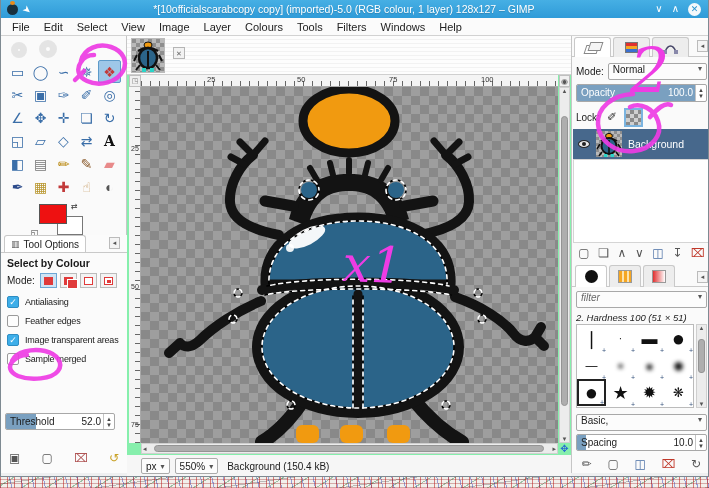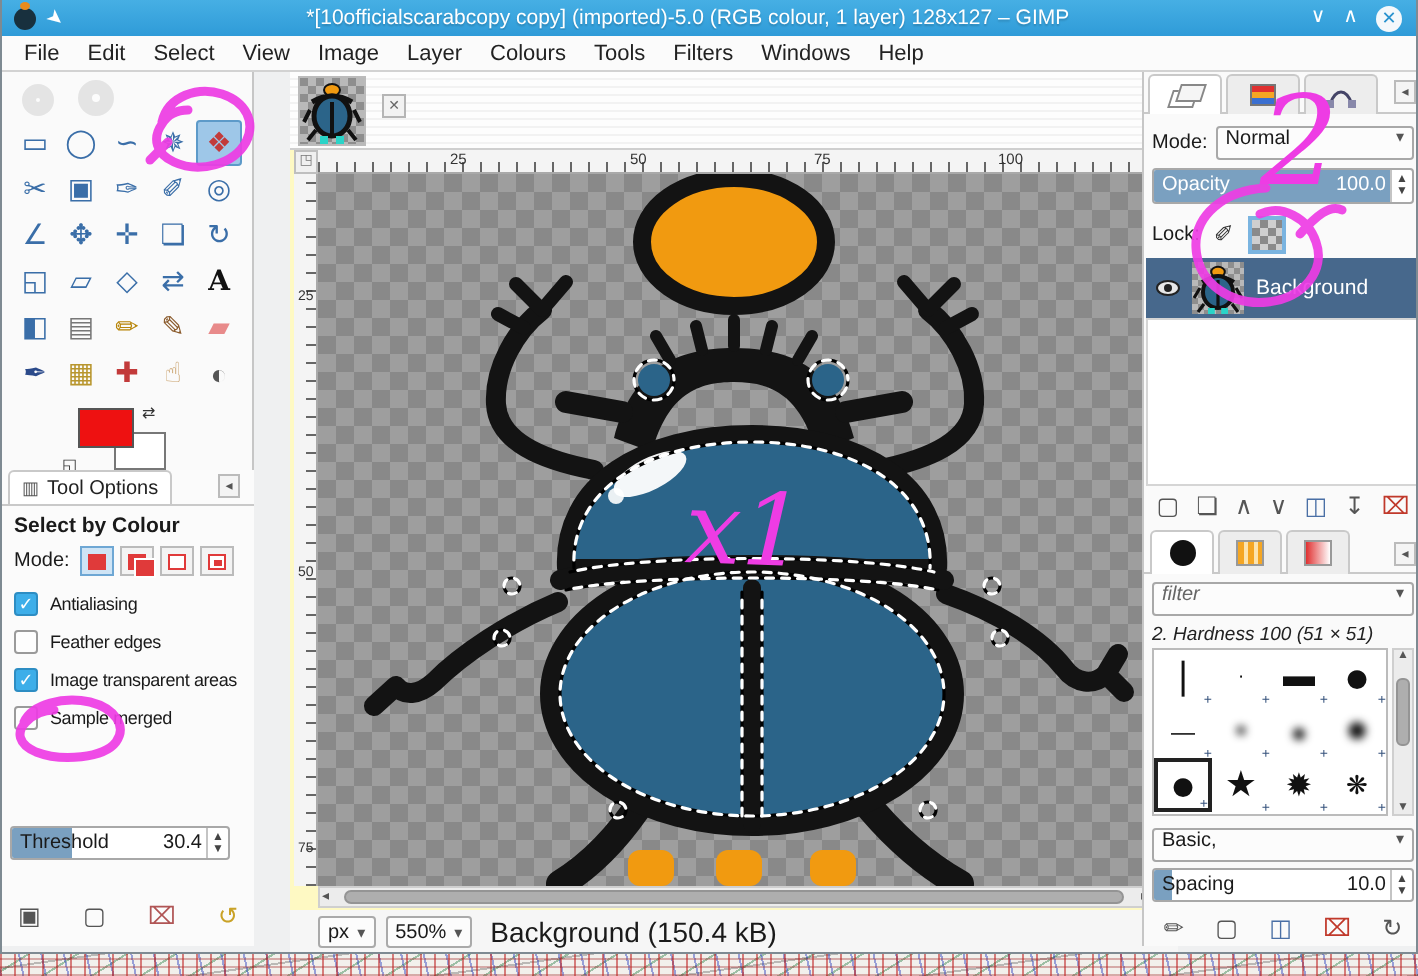--- a/index.html
+++ b/index.html
@@ -96,21 +96,21 @@
 
   .selectbox { border:1px solid #a8a8a8; background:#fcfcfc; border-radius:2px; display:flex;
     padding:0 4px; font-size:10px; justify-content:space-between; }
   .selectbox .chev { font-size:8px; color:#555; }
 
   .to-selectby { position:absolute; left:6px; top:186px; font-size:10px; }
   .iconbtnrow { position:absolute; display:flex; }
   .iconbtn { display:flex; align-items:center; justify-content:center; font-size:12px; color:#555; }
 
   
-  .canvascol { position:absolute; left:144px; top:36px; width:444px; height:441px; background:#fef9c3; }
+  .canvascol { position:absolute; left:126px; top:36px; width:444px; height:441px; background:#86efac; }
   .tabbar { position:absolute; left:0; top:0; width:444px; height:39px; border-bottom:1px solid #cfcfcf; }
   .imgtab { position:absolute; left:4px; top:2px; width:34px; height:35px; border:1px solid #bbb; background:#ddd; }
   .tabclose { position:absolute; left:46px; top:11px; width:12px; height:12px; border:1px solid #b5b5b5;
     background:#f2f2f2; font-size:7px; color:#666; text-align:center; line-height:11px; }
 
   .rulercorner { position:absolute; left:2px; top:39px; width:12px; height:12px; border:1px solid #bfbfbf;
     background:#f0f0f0; font-size:7px; color:#777; text-align:center; line-height:10px; }
   .hruler { position:absolute; left:14px; top:39px; width:417px; height:12px; background:#f4f4f4;
     border-bottom:1px solid #a9a9a9; }
   .hruler .ticks { position:absolute; left:0; bottom:0; width:100%; height:5px;
@@ -141,21 +141,21 @@
   .hscroll .thumb { position:absolute; top:1px; height:7px; left:12px; width:390px; background:#aeaeae;
     border-radius:4px; border:1px solid #949494; }
   .hscroll .arr { position:absolute; top:0; font-size:7px; color:#555; line-height:9px; }
   .pancorner { position:absolute; left:432px; top:407px; width:11px; height:11px; color:#2a6fd0;
     font-size:10px; line-height:11px; text-align:center; }
 
   .statusbar { position:absolute; left:0px; top:419px; width:444px; height:22px; background:#f6f6f6;
     display:flex; align-items:center; gap:5px; padding-left:14px; }
   .statusbar .box { height:16px; border:1px solid #aaa; background:#fcfcfc; border-radius:2px;
     display:flex; align-items:center; padding:0 4px; gap:4px; font-size:10px; }
-  .statusbar .stext { font-size:14px; margin-left:4px; }
+  .statusbar .stext { font-size:10px; margin-left:4px; }
 
   
   .dock { position:absolute; left:570px; top:36px; width:139px; height:437px; background:#fafafa;
     border-left:1px solid #c6c6c6; }
   .docktabs { position:absolute; left:0; top:0; width:139px; height:21px; border-bottom:1px solid #c9c9c9; }
   .dtab { position:absolute; top:1px; width:37px; height:20px; border:1px solid #c9c9c9; border-bottom:none;
     border-radius:3px 3px 0 0; background:#ededed; display:flex; align-items:center; justify-content:center; }
   .dtab.active { background:#fff; }
   .icon-layers { width:15px; height:11px; position:relative; }
   .icon-layers::before { content:""; position:absolute; left:0; top:3px; width:11px; height:7px;
@@ -392,21 +392,21 @@
               <span class="chklabel">Image transparent areas</span>
             </div>
             <div class="chkrow" style="top: 99px;">
               <span class="chkbox"></span>
               <span class="chklabel">Sample merged</span>
             </div>
           </div>
         <div class="spinscale" style="left:4px; top:160px; width:110px; height:17px;">
           <span class="fill" style="width:30px;"></span>
           <span class="slabel">Threshold</span>
-          <span class="svalue">30.4</span>
+          <span class="svalue">52.0</span>
           <span class="spin">
               <span>▲</span>
               <span>▼</span>
             </span>
         </div>
         <div class="to-selectby">
           
           
         </div>
       </div>

